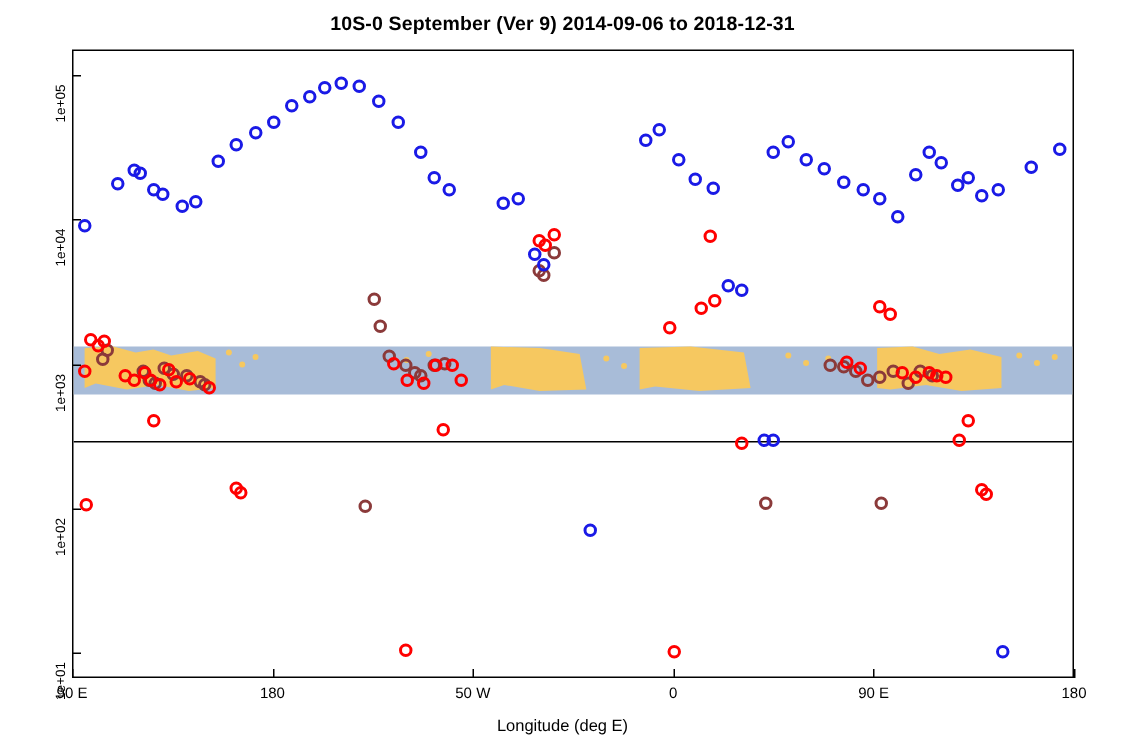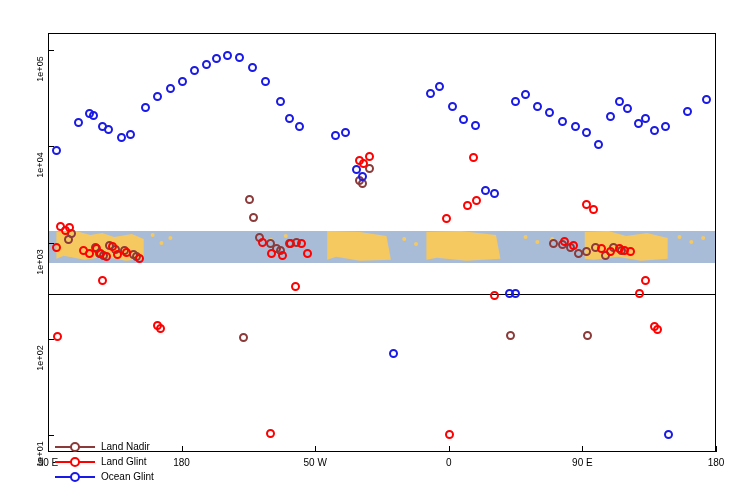--- a/index.html
+++ b/index.html
@@ -155,21 +155,23 @@
     width: 100%;
     height: 100%;
     pointer-events: none;
   }
 </style>
 </head>
 <body>
 
 <div id="stage">
 
-
+  <div id="title">10S-0 September (Ver 9)   2014-09-06 to 2018-12-31</div>
+
+  <div id="xaxis-title">Longitude (deg E)</div>
 
   <div id="plot">
     <div class="band" id="ocean-band" style="top: 197.007px; height: 31.7133px; background: rgb(168, 188, 216);"></div>
     <svg id="coast" viewBox="0 0 668 419" preserveAspectRatio="none">
         <path d="M7.4222222222222225,199.0068807339449 L26.72,198.0068807339449 L41.56444444444444,202.0068807339449 L53.44,200.0068807339449
       L65.31555555555556,204.0068807339449 L83.12888888888888,201.0068807339449 L95.00444444444445,206.0068807339449
       L95.00444444444445,225.7201834862385 L77.19111111111111,227.7201834862385 L56.40888888888889,223.7201834862385
       L35.62666666666667,226.7201834862385 L14.844444444444445,222.7201834862385 L7.4222222222222225,225.7201834862385 Z" fill="#f6c860" stroke="none"></path>
         <path d="M279.0755555555556,198.0068807339449 L311.73333333333335,199.0068807339449 L338.4533333333334,203.0068807339449 L342.90666666666664,226.7201834862385
       L311.73333333333335,227.7201834862385 L287.9822222222222,223.7201834862385 L279.0755555555556,226.7201834862385 Z" fill="#f6c860" stroke="none"></path>
@@ -351,36 +353,13 @@
       <div class="xtick" style="position: absolute; left: 315.2px; top: 446px;"></div>
       <div class="xlab" style="left: 285.2px; top: 457px; width: 60px;">50 W</div>
       <div class="xtick" style="position: absolute; left: 448.8px; top: 446px;"></div>
       <div class="xlab" style="left: 418.8px; top: 457px; width: 60px;">0</div>
       <div class="xtick" style="position: absolute; left: 582.4px; top: 446px;"></div>
       <div class="xlab" style="left: 552.4px; top: 457px; width: 60px;">90 E</div>
       <div class="xtick" style="position: absolute; left: 716px; top: 446px;"></div>
       <div class="xlab" style="left: 686px; top: 457px; width: 60px;">180</div>
     </div>
 
-  <div id="legend">
-      <div class="legend-row">
-        <span class="legend-marker">
-          <span class="lm-line" style="background: rgb(139, 58, 58);"></span>
-          <span class="lm-dot" style="border-color: rgb(139, 58, 58);"></span>
-        </span>
-        <span class="legend-label">Land Nadir</span>
-      </div>
-      <div class="legend-row">
-        <span class="legend-marker">
-          <span class="lm-line" style="background: rgb(255, 0, 0);"></span>
-          <span class="lm-dot" style="border-color: rgb(255, 0, 0);"></span>
-        </span>
-        <span class="legend-label">Land Glint</span>
-      </div>
-      <div class="legend-row">
-        <span class="legend-marker">
-          <span class="lm-line" style="background: rgb(26, 26, 230);"></span>
-          <span class="lm-dot" style="border-color: rgb(26, 26, 230);"></span>
-        </span>
-        <span class="legend-label">Ocean Glint</span>
-      </div>
-    </div>
 </div>
 
 </body></html>

